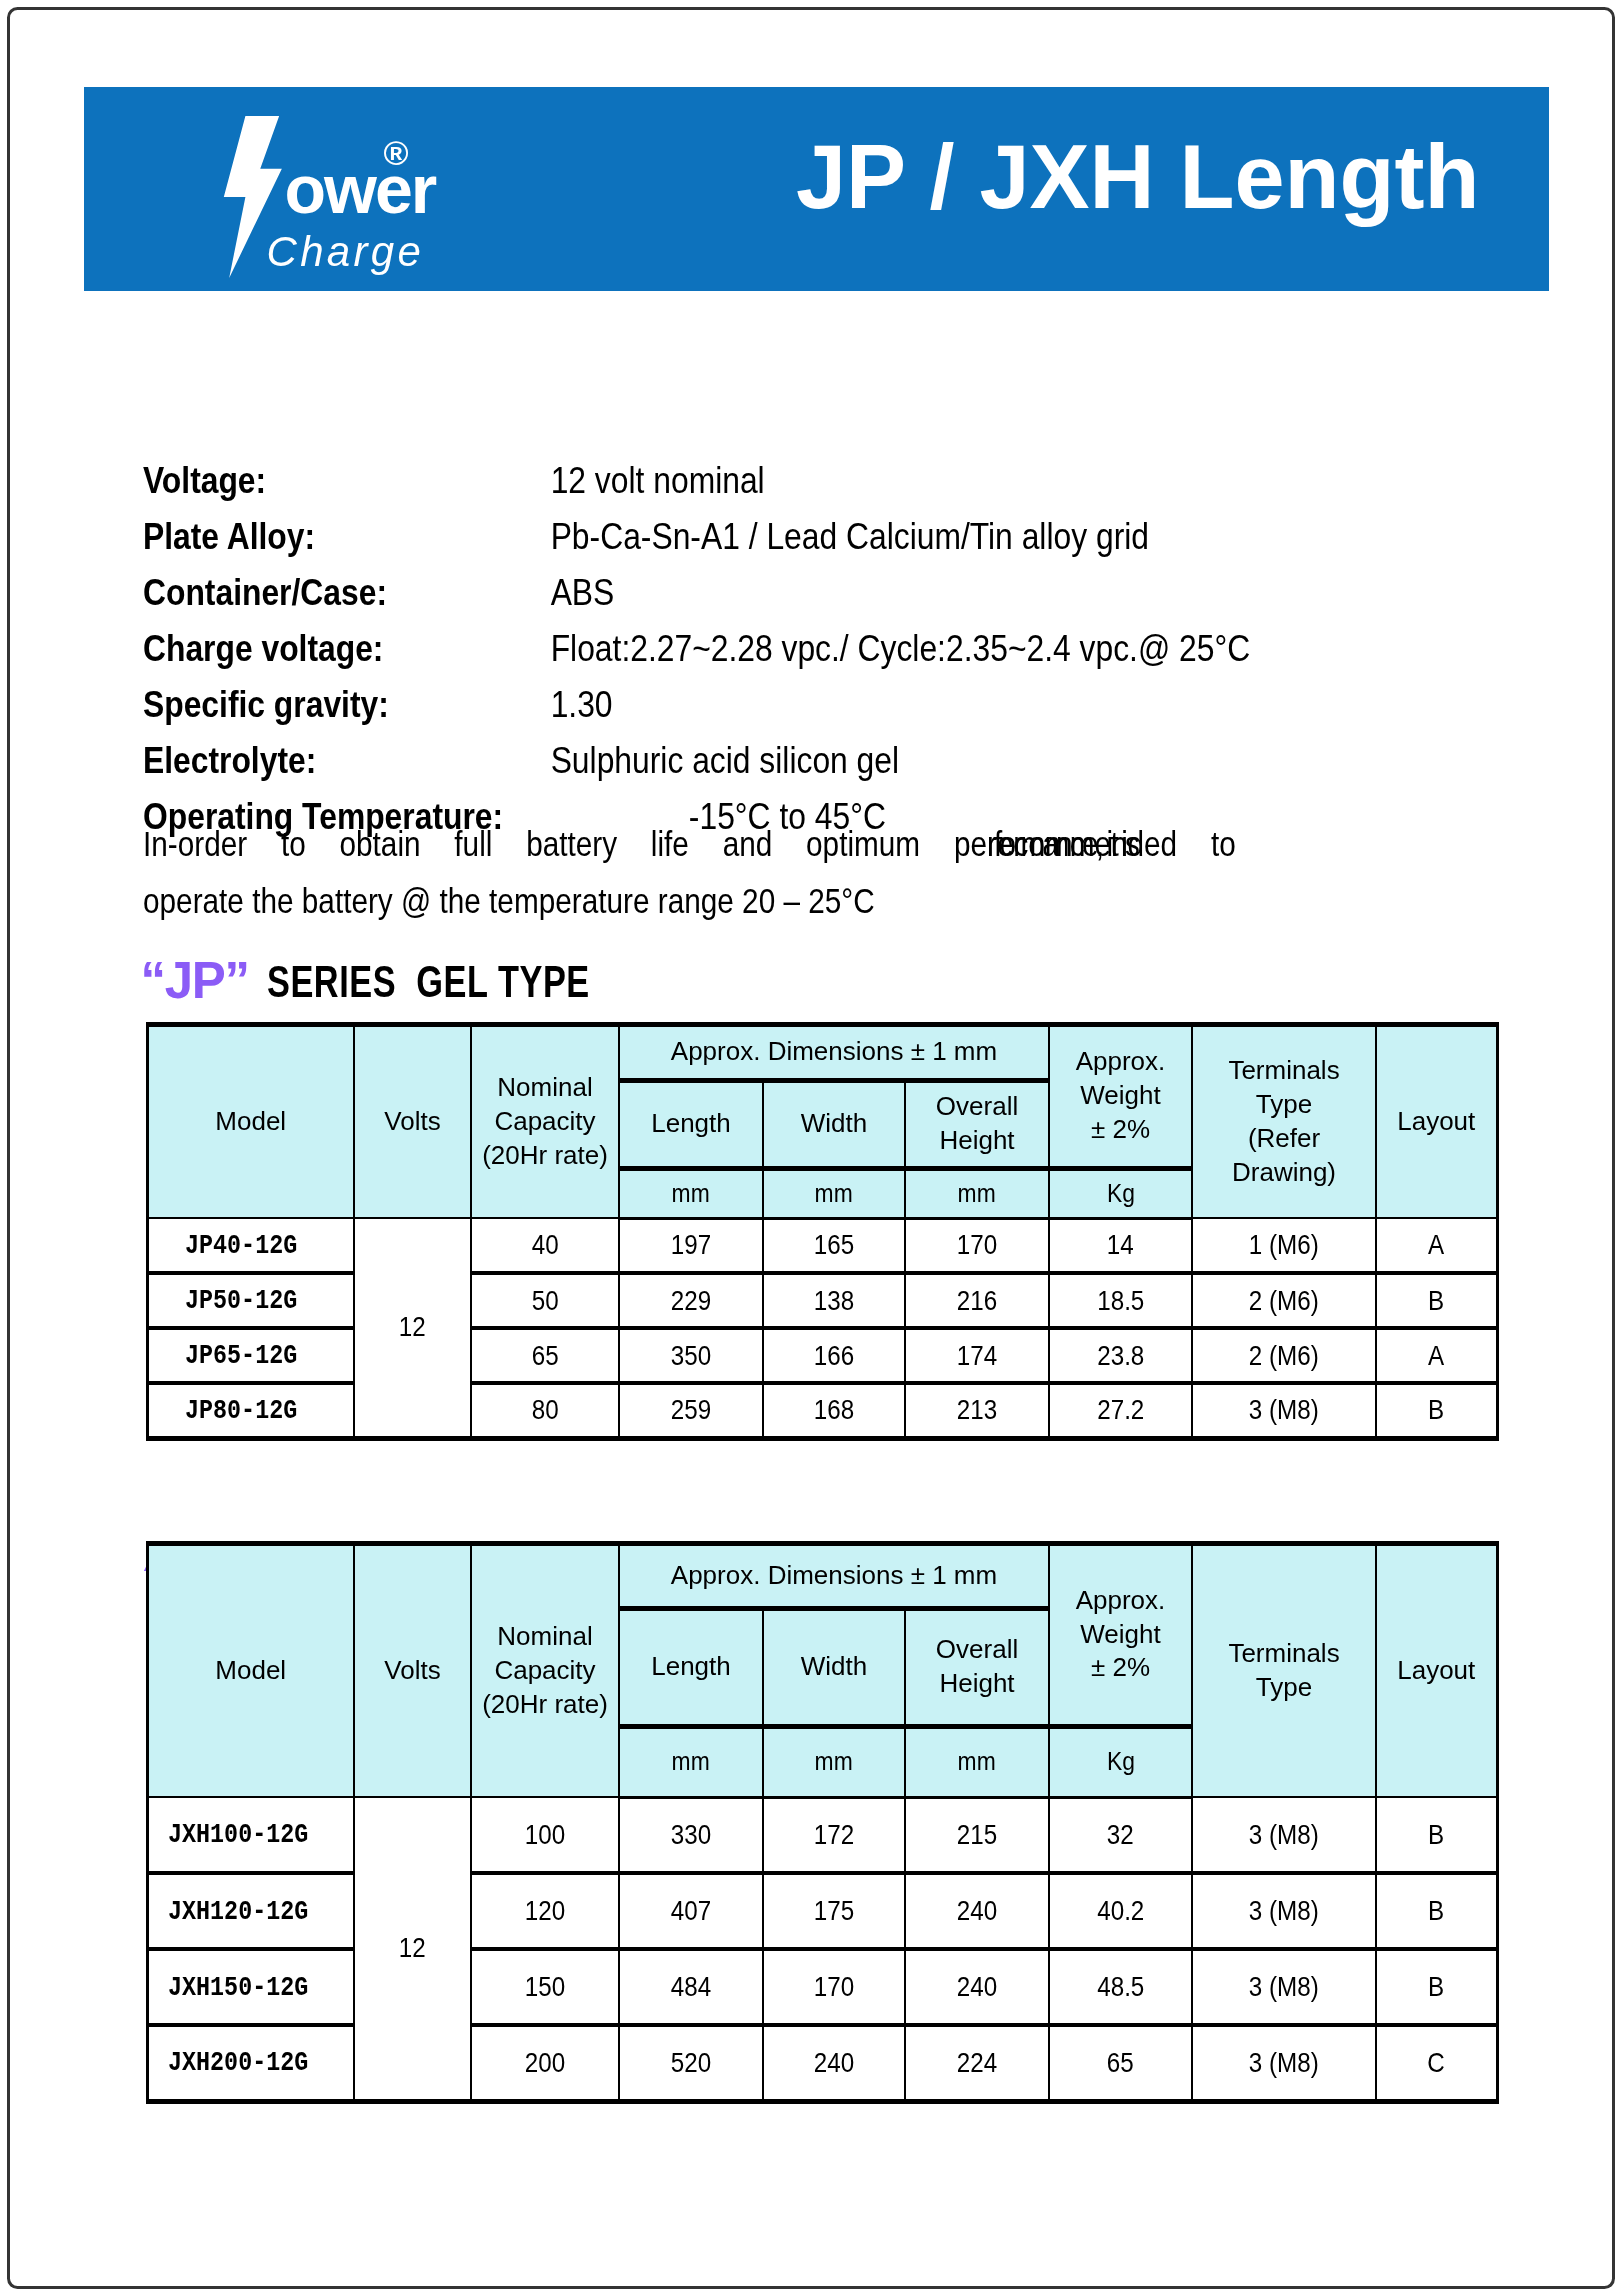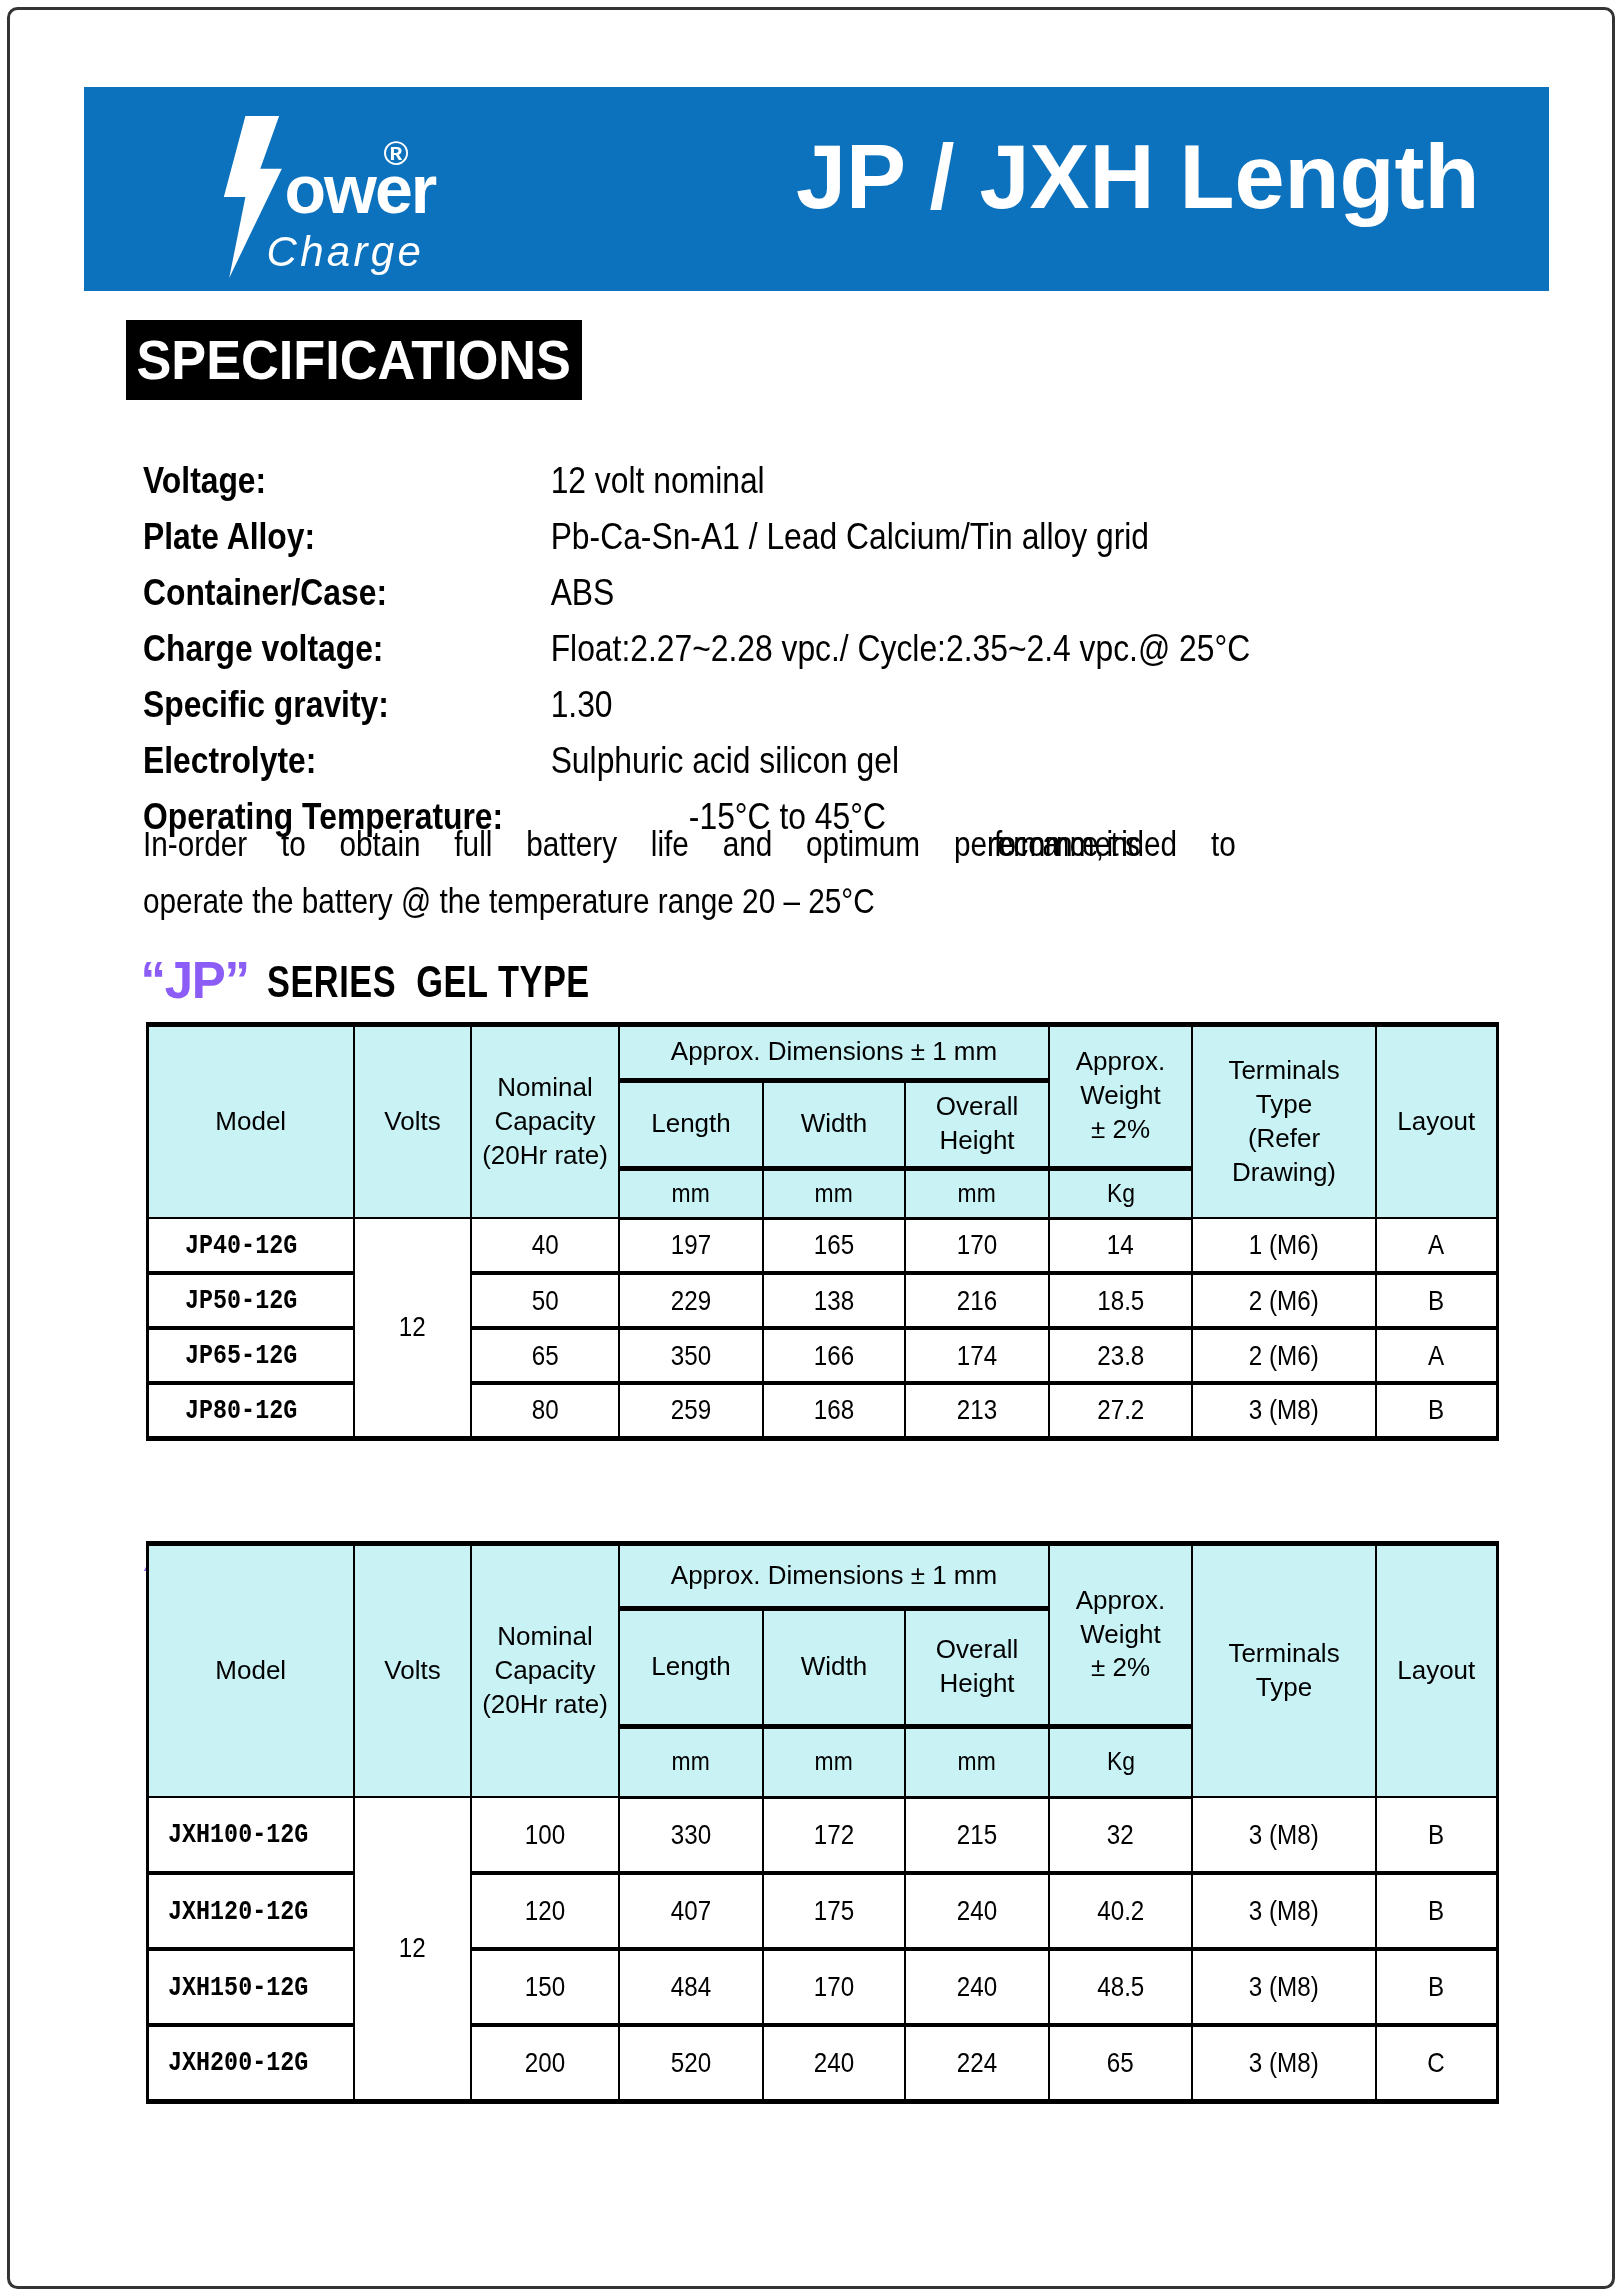--- a/index.html
+++ b/index.html
@@ -147,23 +147,20 @@
       <svg width="77" height="162" viewBox="0 0 100 240">
         <polygon points="38,0 88,0 60,78 92,78 14,240 38,120 6,120" fill="#ffffff"></polygon>
       </svg>
       <span class="reg">®</span>
       <span class="power">ower</span>
       <span class="battery">Charge</span>
     </div>
     <div class="title">JP / JXH Length</div>
   </div>
 
-  <div class="spec-banner">
-    <span>SPECIFICATIONS</span>
-  </div>
 
   <div class="spec-list">
     <div class="spec-row">
       <span class="lbl">Voltage:</span>
       <span class="val">12 volt nominal</span>
     </div>
     <div class="spec-row">
       <span class="lbl">Plate Alloy:</span>
       <span class="val">Pb-Ca-Sn-A1 / Lead Calcium/Tin alloy grid</span>
     </div>

